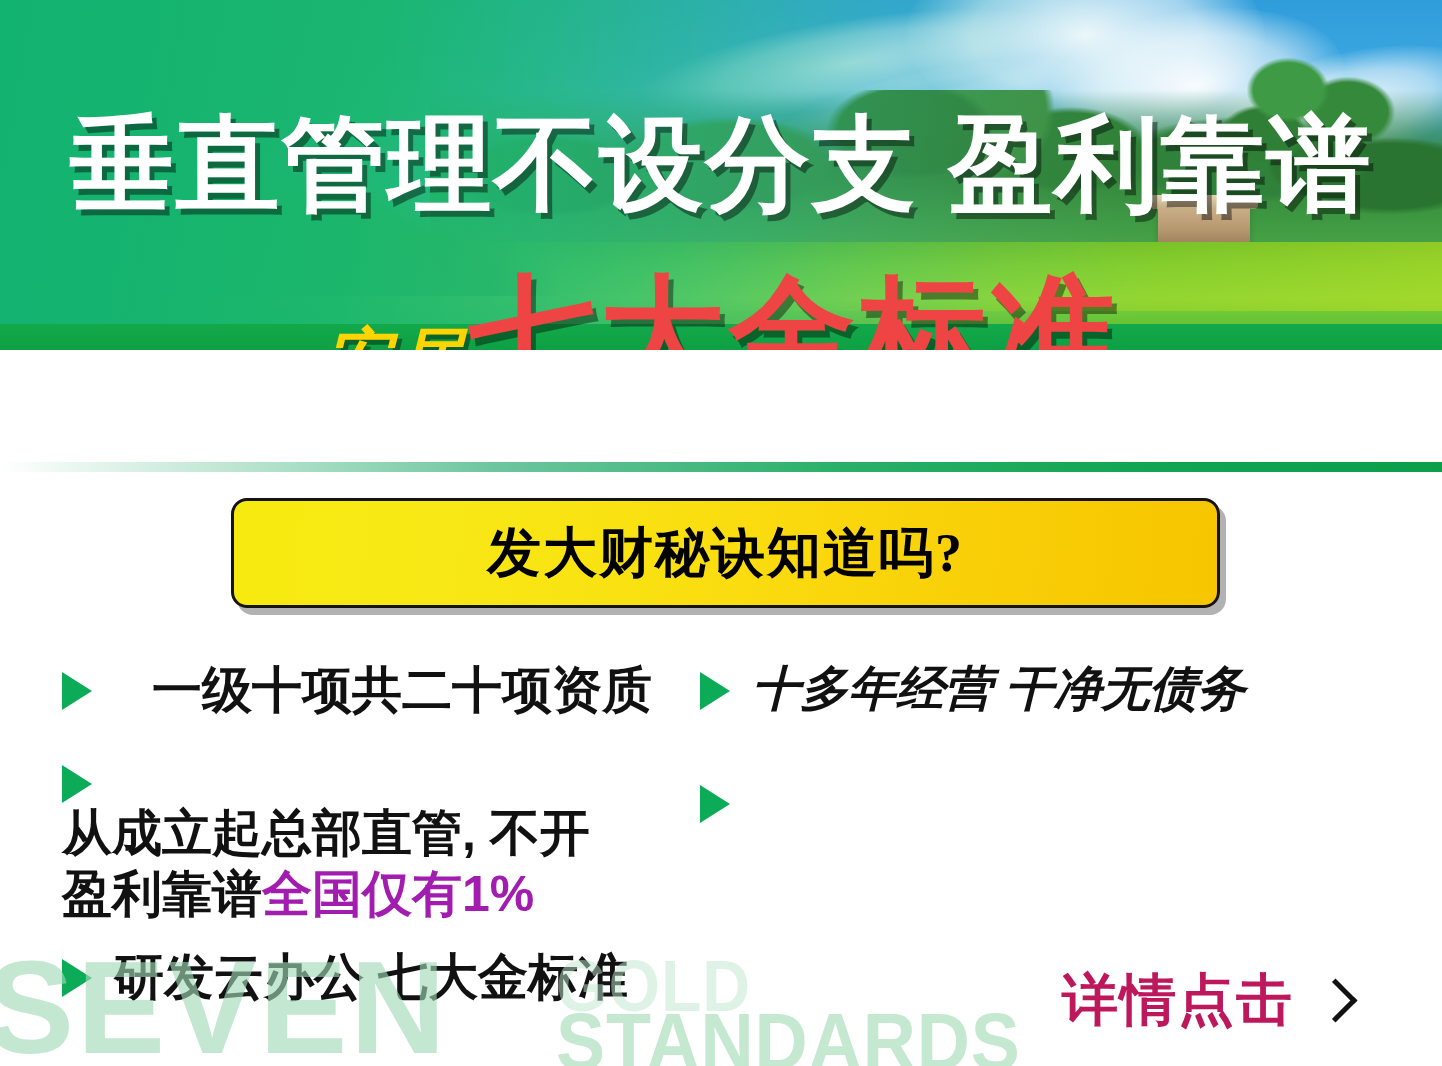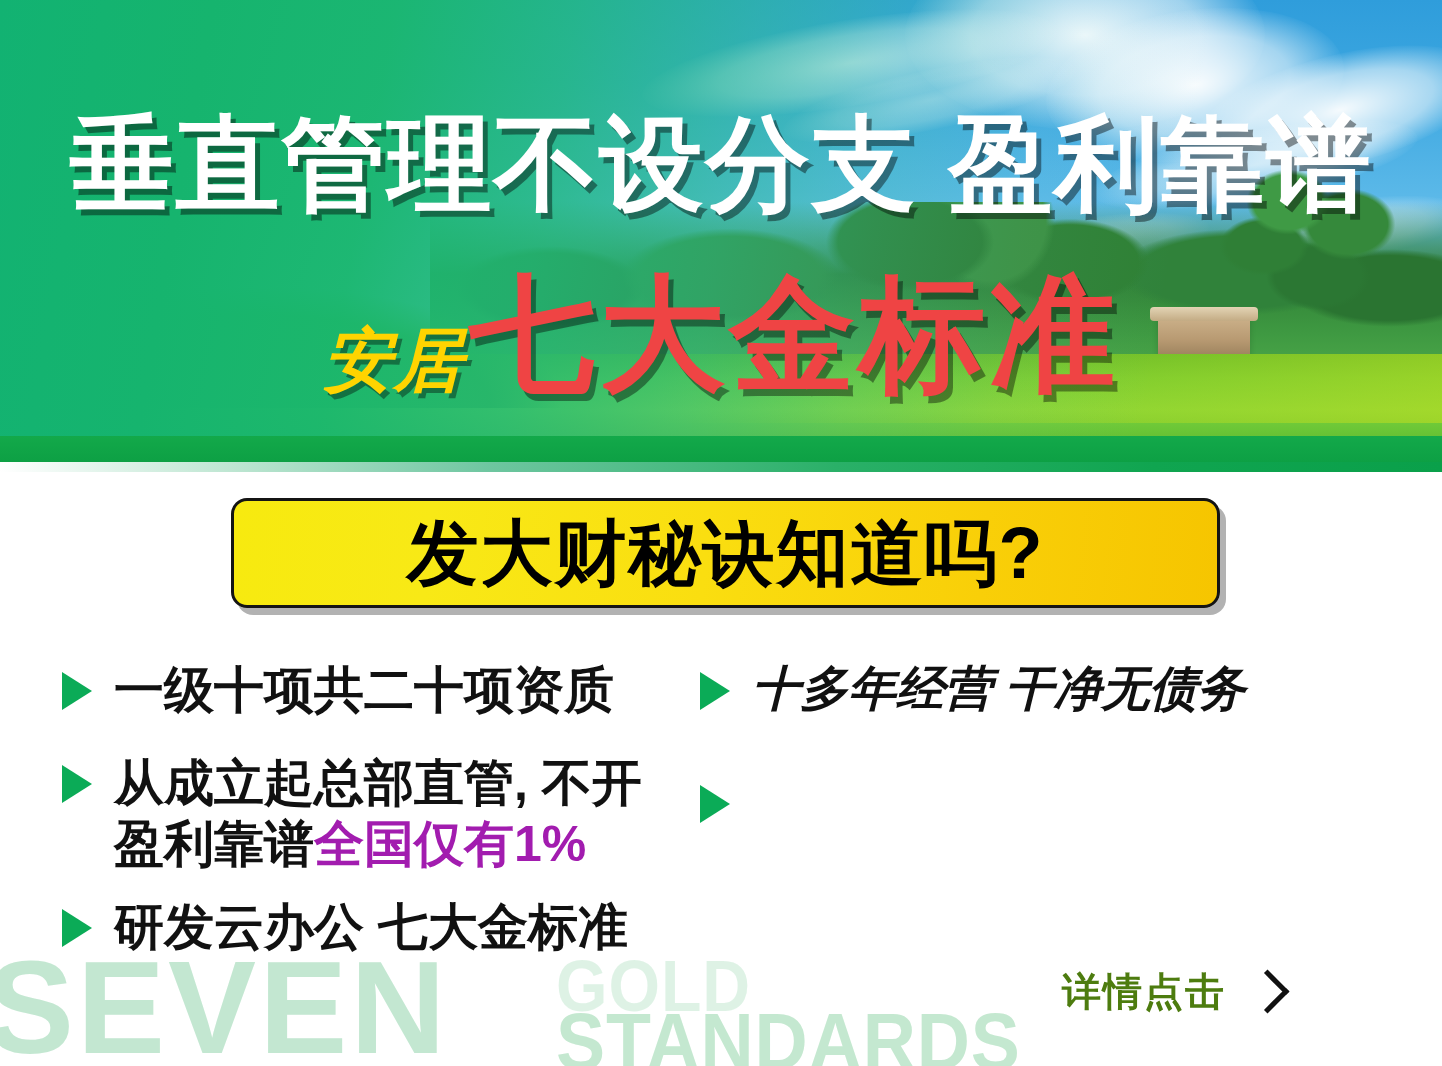--- a/index.html
+++ b/index.html
@@ -13,21 +13,21 @@
     font-family: "Liberation Sans", "DejaVu Sans", sans-serif;
     overflow: hidden;
     position: relative;
   }
 
   
   .hero {
     position: absolute;
     left: 0; top: 0;
     width: 1442px;
-    height: 462px;
+    height: 350px;
     overflow: hidden;
   }
   
   .sky {
     position: absolute;
     left: 0; top: 0; width: 100%; height: 100%;
     background: linear-gradient(180deg,
         #2f9ddb 0%, #3ba6e0 18%, #5ab8e8 42%, #83ccee 64%, #b3e0f2 84%, #d9eef7 100%);
   }
   
@@ -194,26 +194,27 @@
     border-radius: 16px;
     background: linear-gradient(96deg, #f7ea0f 0%, #f8e916 20%, #fade10 48%, #f9cf08 76%, #f6c500 100%);
     border: 3px solid #141414;
     box-shadow: 6px 7px 0 rgba(0,0,0,.30);
     display: flex;
     align-items: center;
     justify-content: center;
     box-sizing: border-box;
   }
   .yellow-banner-text {
-    font-size: 72px;
+    font-size: 54px;
     font-weight: bold;
     color: #000000;
     letter-spacing: 2px;
     line-height: 1;
     white-space: nowrap;
+    font-family: Liberation Serif, serif;
   }
 
   
   .features {
     position: absolute;
     left: 0; top: 660px;
     width: 1442px; height: 340px;
   }
   .col-left  { position: absolute; left: 62px;  top: 0; width: 620px; }
   .col-right { position: absolute; left: 700px; top: 0; width: 700px; font-style: italic; }
@@ -236,22 +237,22 @@
     font-size: 50px;
     font-weight: bold;
     line-height: 1.22;
     color: #111111;
     letter-spacing: 0px;
     white-space: nowrap;
   }
   .feature-text.green { color: #12a85a; }
   .hl-green { color: #a21caf; }
 
-  .col-left  .feature:nth-child(1) { margin-bottom: 32px; }
-  .col-left  .feature:nth-child(2) { margin-bottom: 22px; }
+  .col-left  .feature:nth-child(1) { margin-bottom: 32px; gap: 38px; }
+  .col-left  .feature:nth-child(2) { margin-bottom: 22px; flex-direction: column; }
   .col-right .feature:nth-child(1) { margin-bottom: 54px; }
   .col-right .feature:nth-child(2) { margin-bottom: 42px; }
   .col-right .feature-text { font-size: 48px; }
 
   
   .watermark {
     position: absolute;
     left: 0; top: 948px;
     width: 1060px; height: 120px;
     pointer-events: none;
@@ -295,23 +296,23 @@
 
   
   .cta {
     position: absolute;
     left: 1062px; top: 972px;
     display: flex;
     align-items: center;
     white-space: nowrap;
   }
   .cta-text {
-    font-size: 39px;
-    font-weight: bold;
-    color: #4d7c0f;
+    font-size: 56px;
+    font-weight: bold;
+    color: #be185d;
     letter-spacing: 2px;
     line-height: 1;
   }
   .cta-chevron {
     margin-left: 26px;
     width: 26px; height: 26px;
     border-top: 5px solid #111111;
     border-right: 5px solid #111111;
     transform: rotate(45deg);
   }

